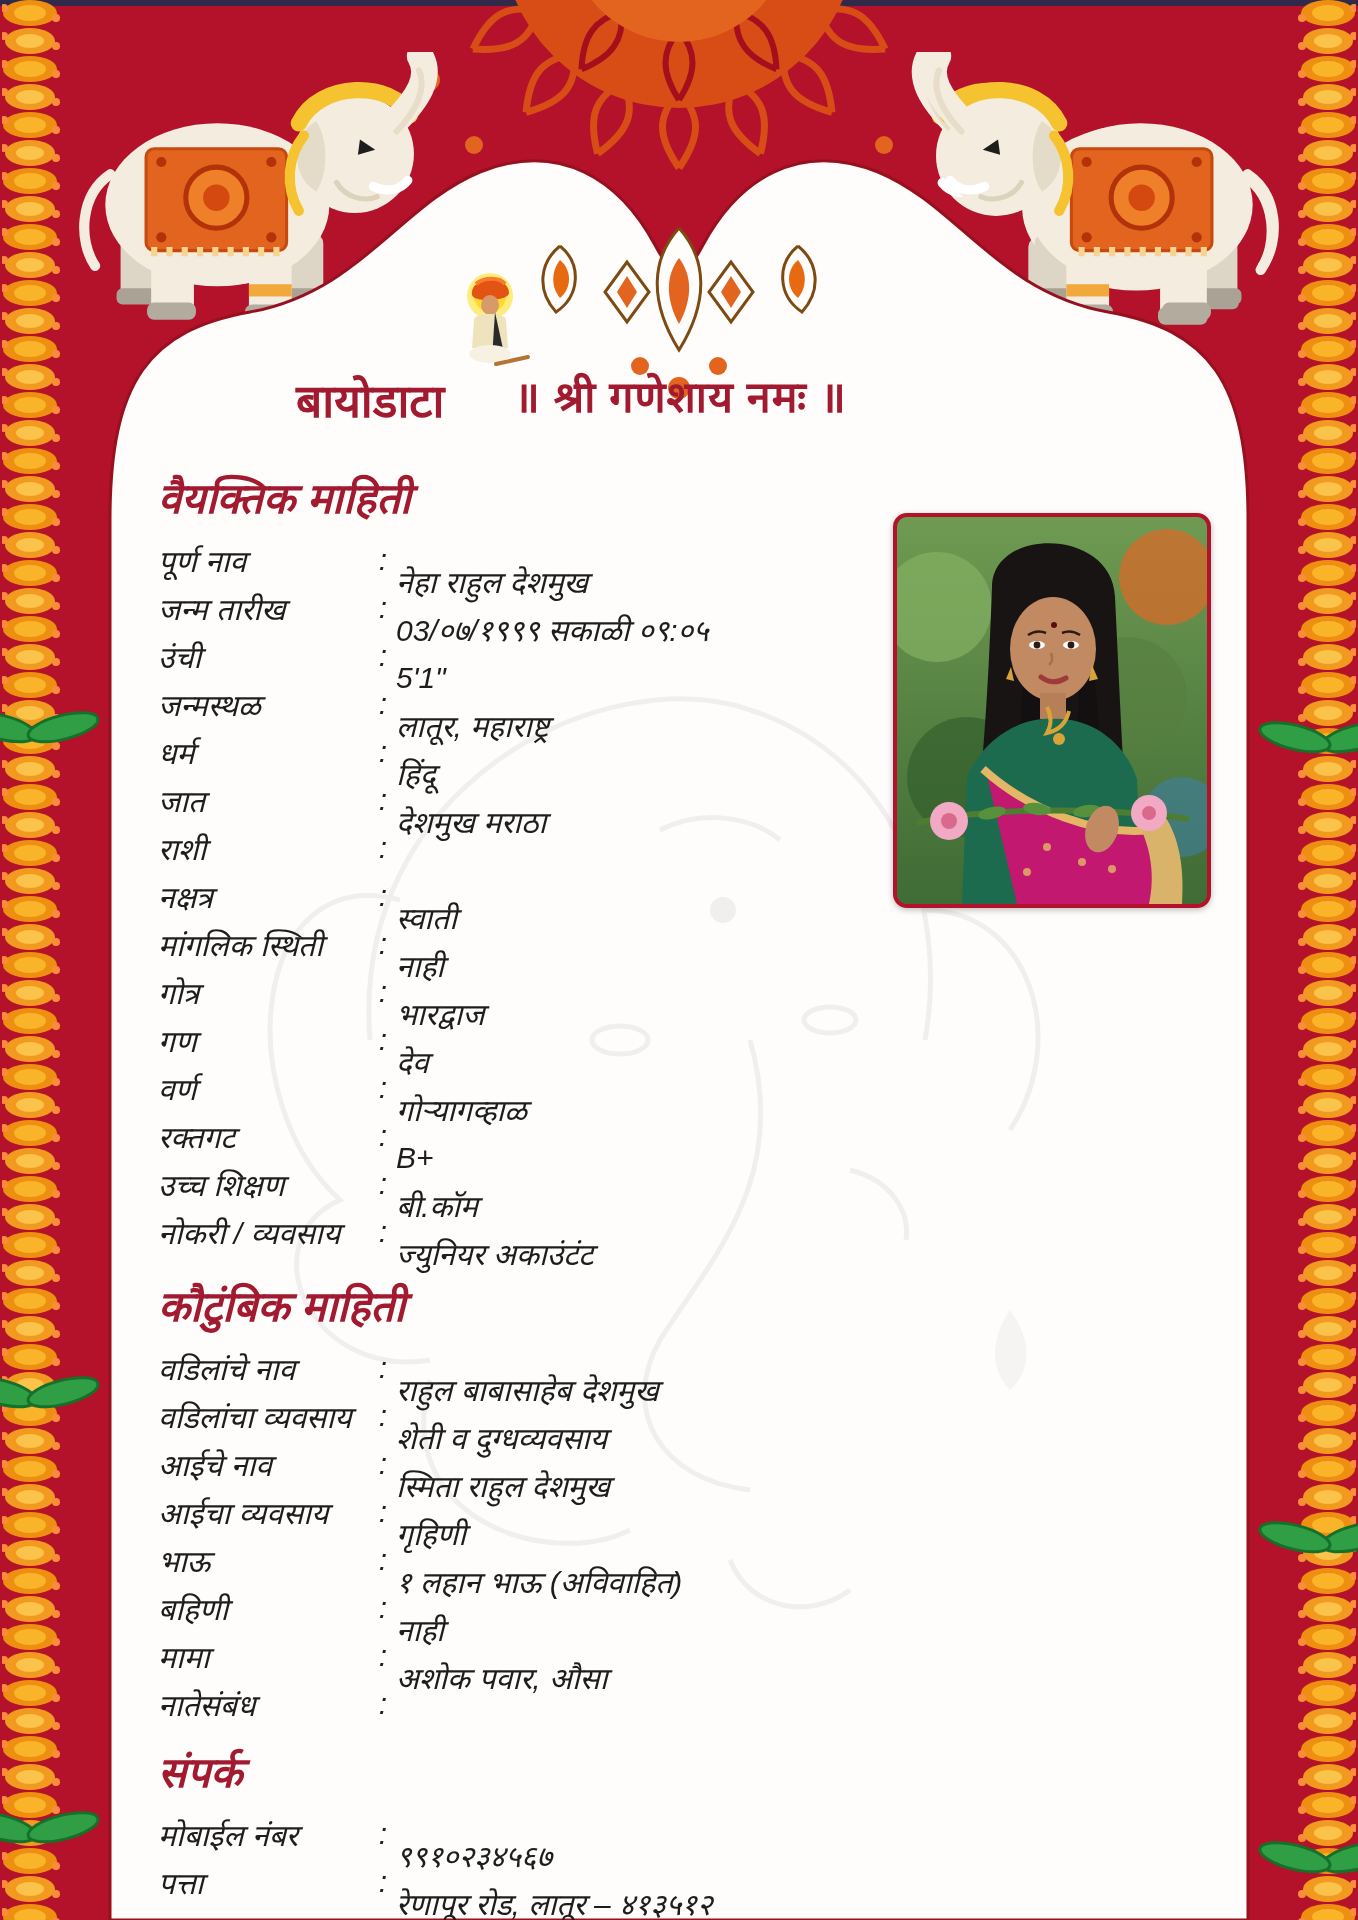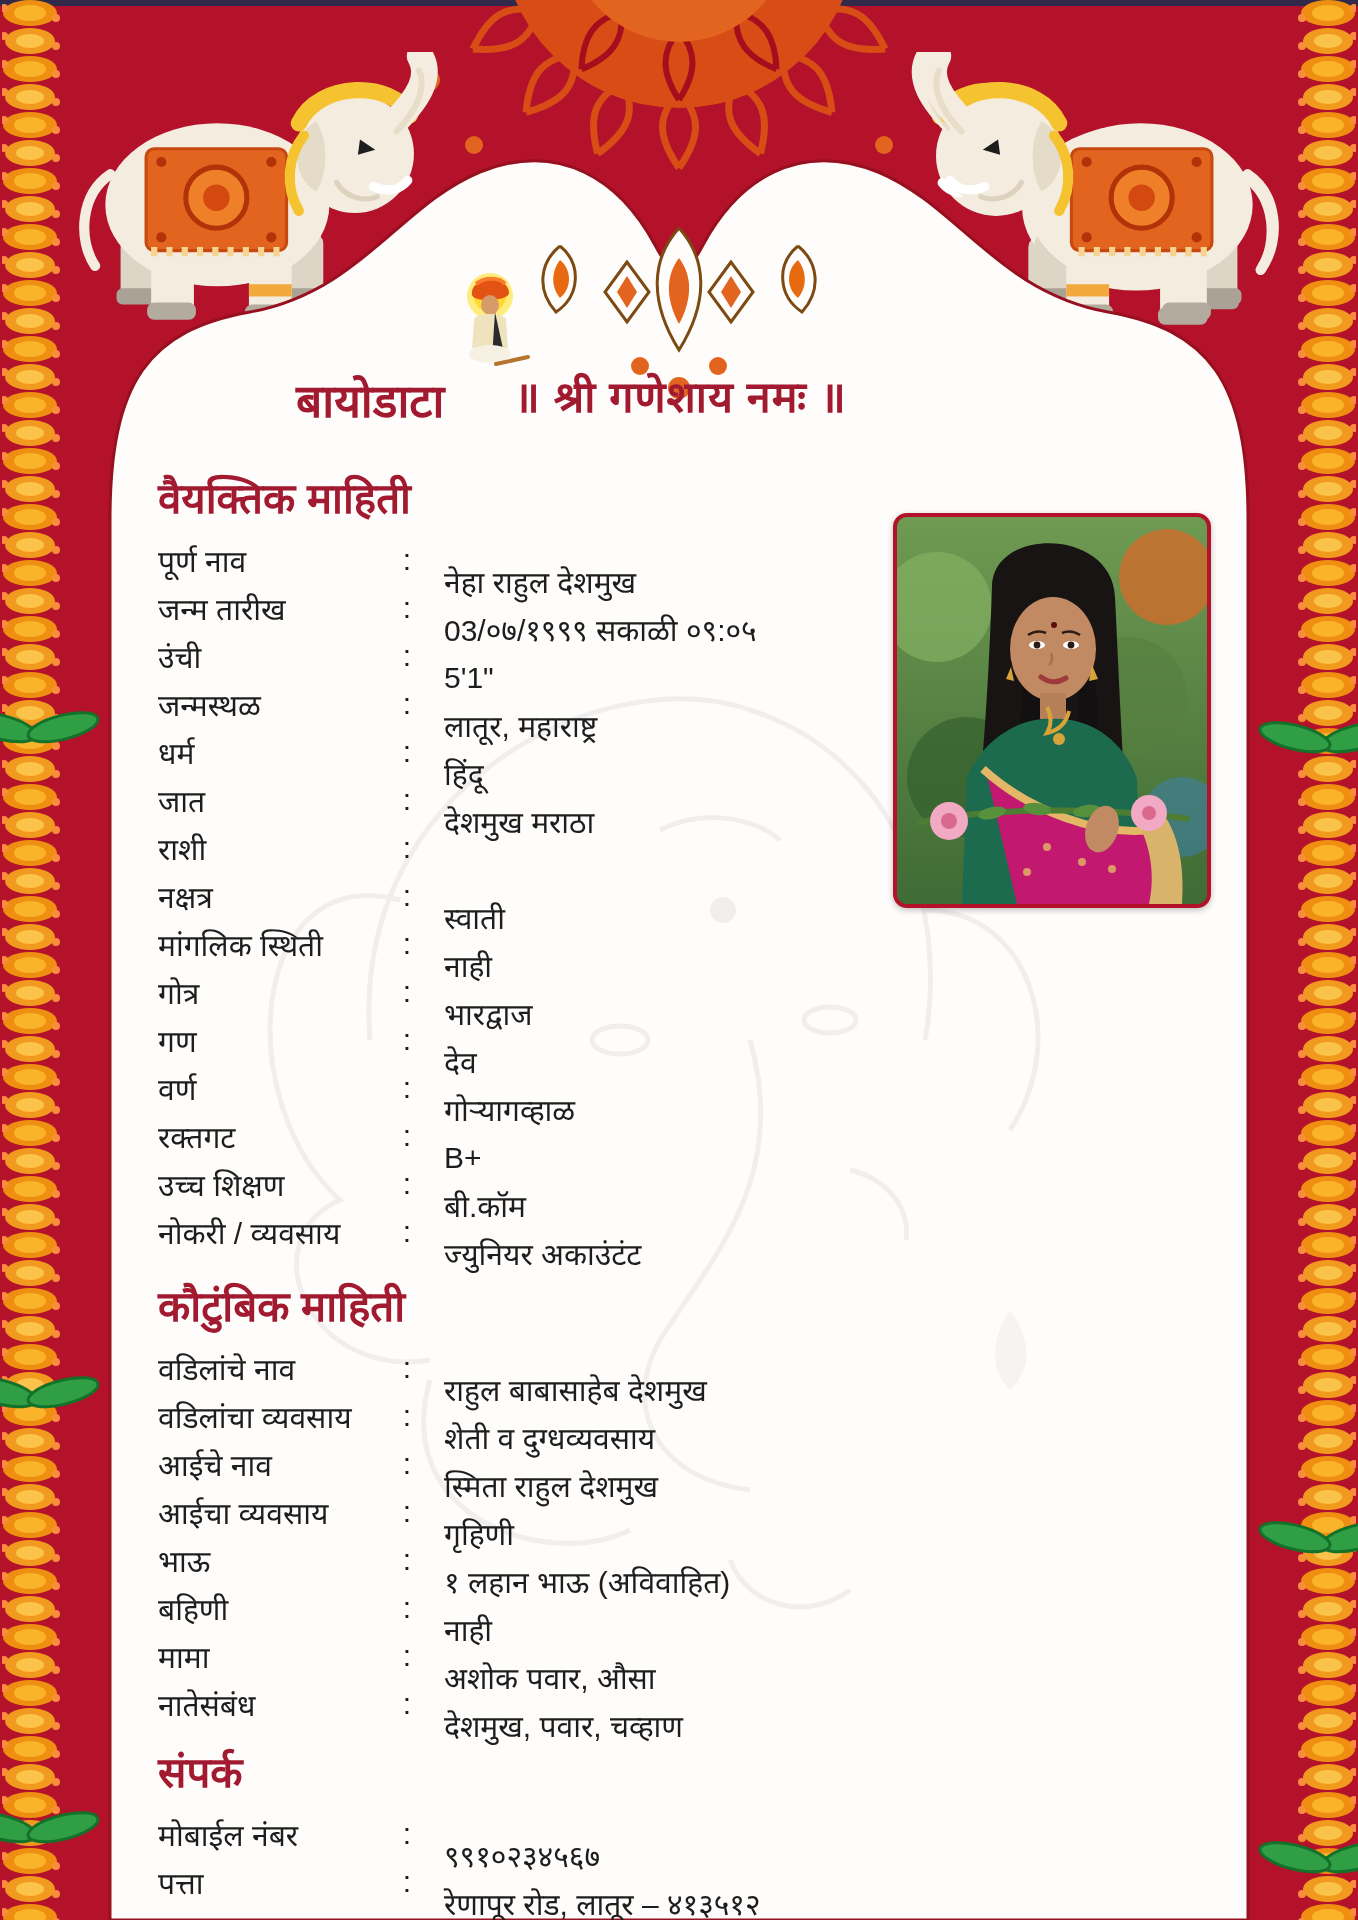--- a/index.html
+++ b/index.html
@@ -23,27 +23,27 @@
   #doc-title{left:296px;top:368px;font-size:46px;font-weight:bold;color:#a21a30;}
   #saint{left:448px;top:268px;width:84px;height:104px;}
   #mantra{left:514px;top:366px;font-size:43px;font-weight:bold;color:#a21a30;letter-spacing:1px;}
   
   #photo-frame{
     left:893px;top:513px;width:310px;height:387px;border:4px solid #b3122a;
     border-radius:14px;overflow:hidden;box-shadow:0 2px 6px rgba(0,0,0,.25);background:#4c7a3d;
   }
   #photo-frame svg{display:block;width:100%;height:100%;}
   
-  #content{left:158px;top:472px;width:740px;}
+  #content{left:158px;top:472px;width:740px;font-style:italic;}
   .section-heading{
     font-size:42px;font-weight:bold;color:#a21a30;line-height:54px;margin:0 0 10px 0;
   }
   .sec-family .section-heading{margin-top:24px;}
   .sec-contact .section-heading{margin-top:18px;}
-  .row{display:flex;align-items:center;height:48px;font-size:30px;color:#1d1d1d;gap:24px;}
+  .row{display:flex;align-items:center;height:48px;font-size:30px;color:#1d1d1d;}
   .lbl{width:212px;flex:none;}
   .sep{width:26px;flex:none;text-align:center;}
   .val{flex:1;white-space:nowrap;margin-top:43px;}
 </style>
 </head>
 <body>
 
 <div id="top-strip" class="abs"></div>
 
 <svg id="mandala" class="abs" viewBox="0 0 680 300">
@@ -428,21 +428,20 @@
         <span class="val">नाही</span>
       </div>
     <div class="row">
         <span class="lbl">मामा</span>
         <span class="sep">:</span>
         <span class="val">अशोक पवार, औसा</span>
       </div>
     <div class="row">
         <span class="lbl">नातेसंबंध</span>
         <span class="sep">:</span>
-        <span class="val">देशमुख, पवार, चव्हाण</span>
       </div>
   </div>
 
   <div class="sec-contact">
     <h2 class="section-heading">संपर्क</h2>
     <div class="row">
         <span class="lbl">मोबाईल नंबर</span>
         <span class="sep">:</span>
         <span class="val">९९१०२३४५६७</span>
       </div>

